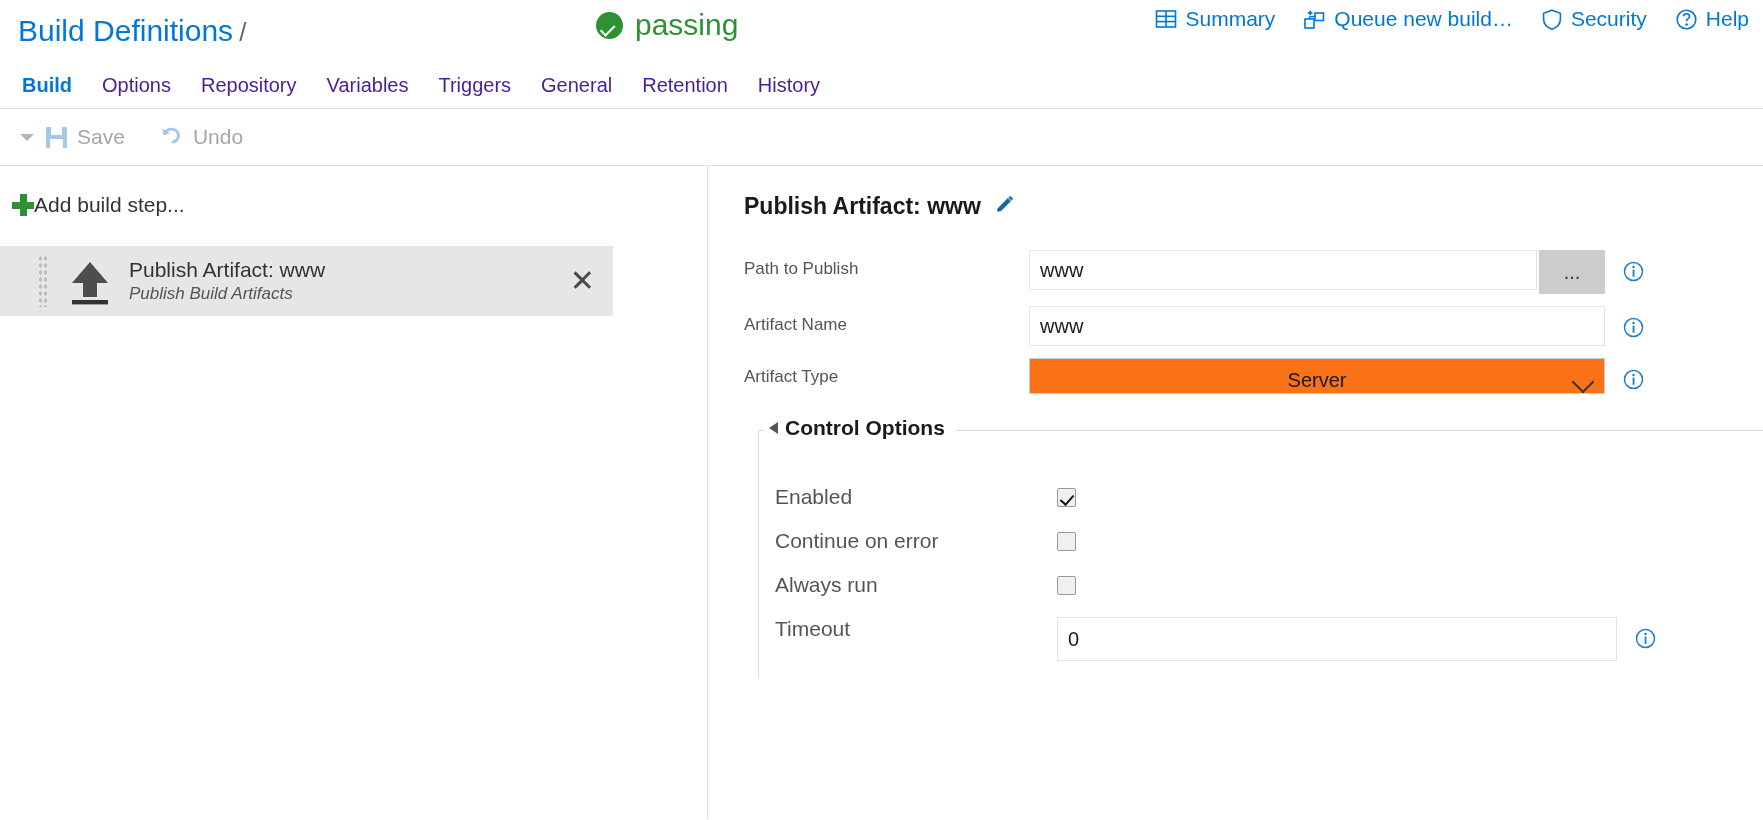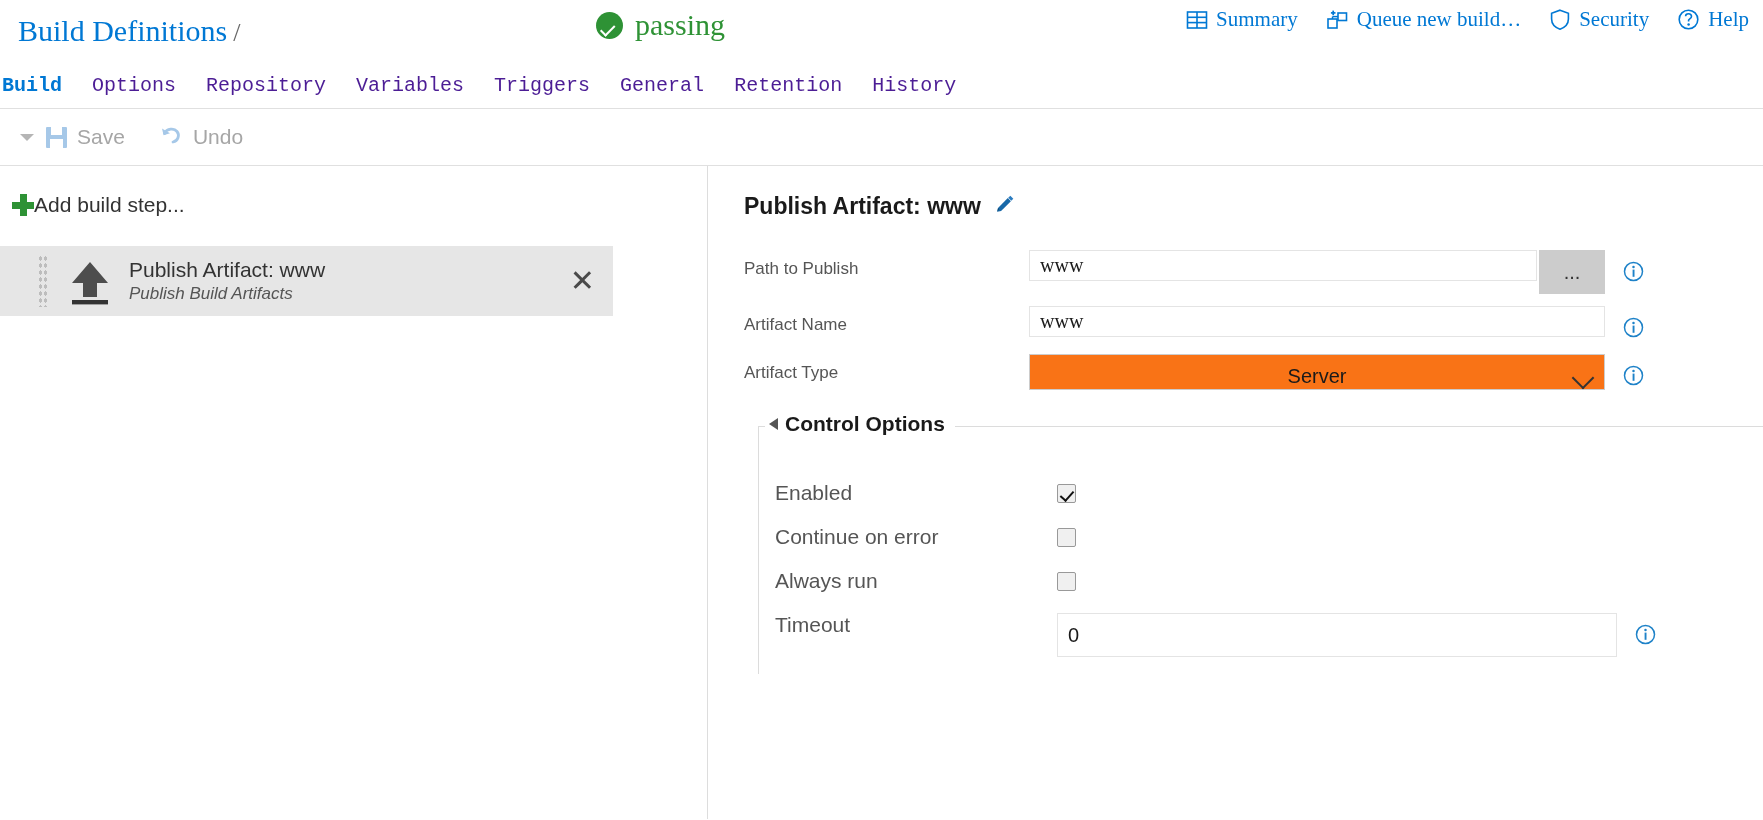--- a/index.html
+++ b/index.html
@@ -12,21 +12,20 @@
     overflow: hidden;
     position: relative;
   }
 
   
   .header {
     position: relative;
     height: 62px;
     display: flex;
     align-items: center;
-    font-family: Liberation Serif, serif;
   }
   .breadcrumb {
     margin-left: 18px;
     font-size: 30px;
     white-space: nowrap;
   }
   .breadcrumb .bc-link {
     color: #0078d4;
     cursor: pointer;
   }
@@ -82,23 +81,22 @@
     cursor: pointer;
     white-space: nowrap;
   }
   .hdr-btn svg { display: block; }
 
   
   .tabs {
     height: 46px;
     display: flex;
     align-items: center;
-    padding-left: 2px;
+    padding-left: 22px;
     gap: 30px;
-    font-family: Liberation Mono, monospace;
   }
   .tab {
     font-size: 20px;
     color: #4c1d95;
     cursor: pointer;
     white-space: nowrap;
   }
   .tab.active {
     color: #0078d4;
     font-weight: bold;
@@ -265,24 +263,24 @@
     margin-bottom: 12px;
   }
   .field-label {
     width: 285px;
     flex: 0 0 285px;
     font-size: 17px;
     color: #555555;
     padding-top: 9px;
   }
   .text-input {
-    height: 31px;
+    height: 40px;
     border: 1px solid #e4e4e4;
     background: #ffffff;
-    font-family: Liberation Serif, serif;
+    font-family: Liberation Sans, sans-serif;
     font-size: 20px;
     color: #1a1a1a;
     padding: 0 10px;
     outline: none;
   }
   .input-w1 { width: 508px; }
   .input-w2 { width: 576px; }
   .browse-btn {
     width: 66px; height: 44px;
     margin-left: 2px;

